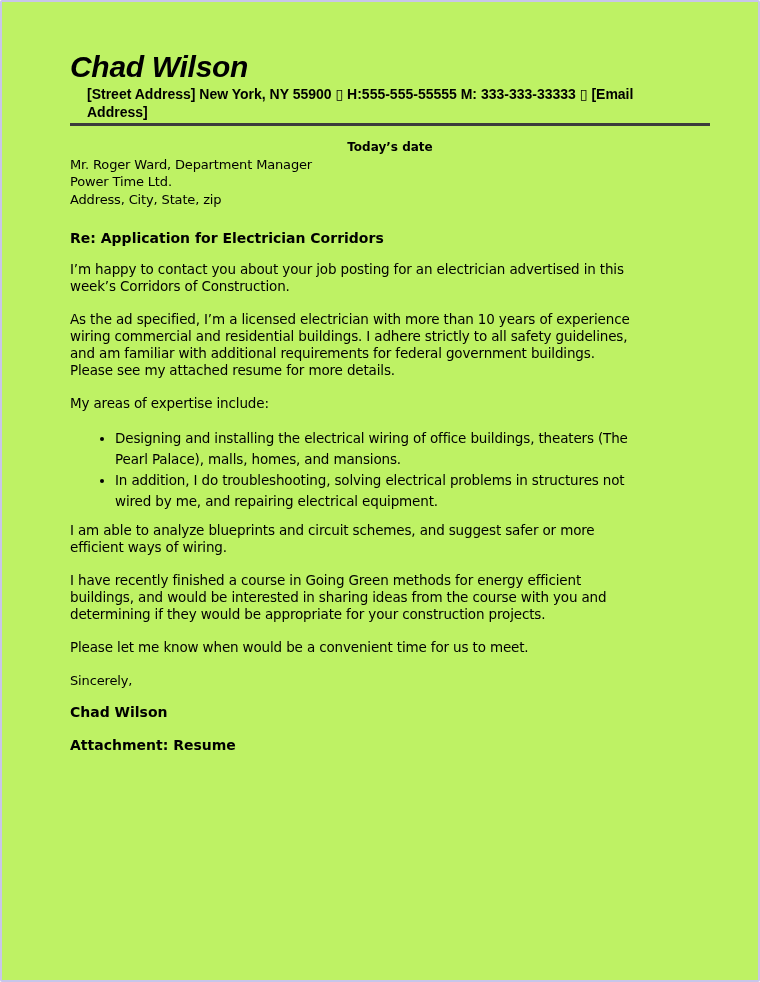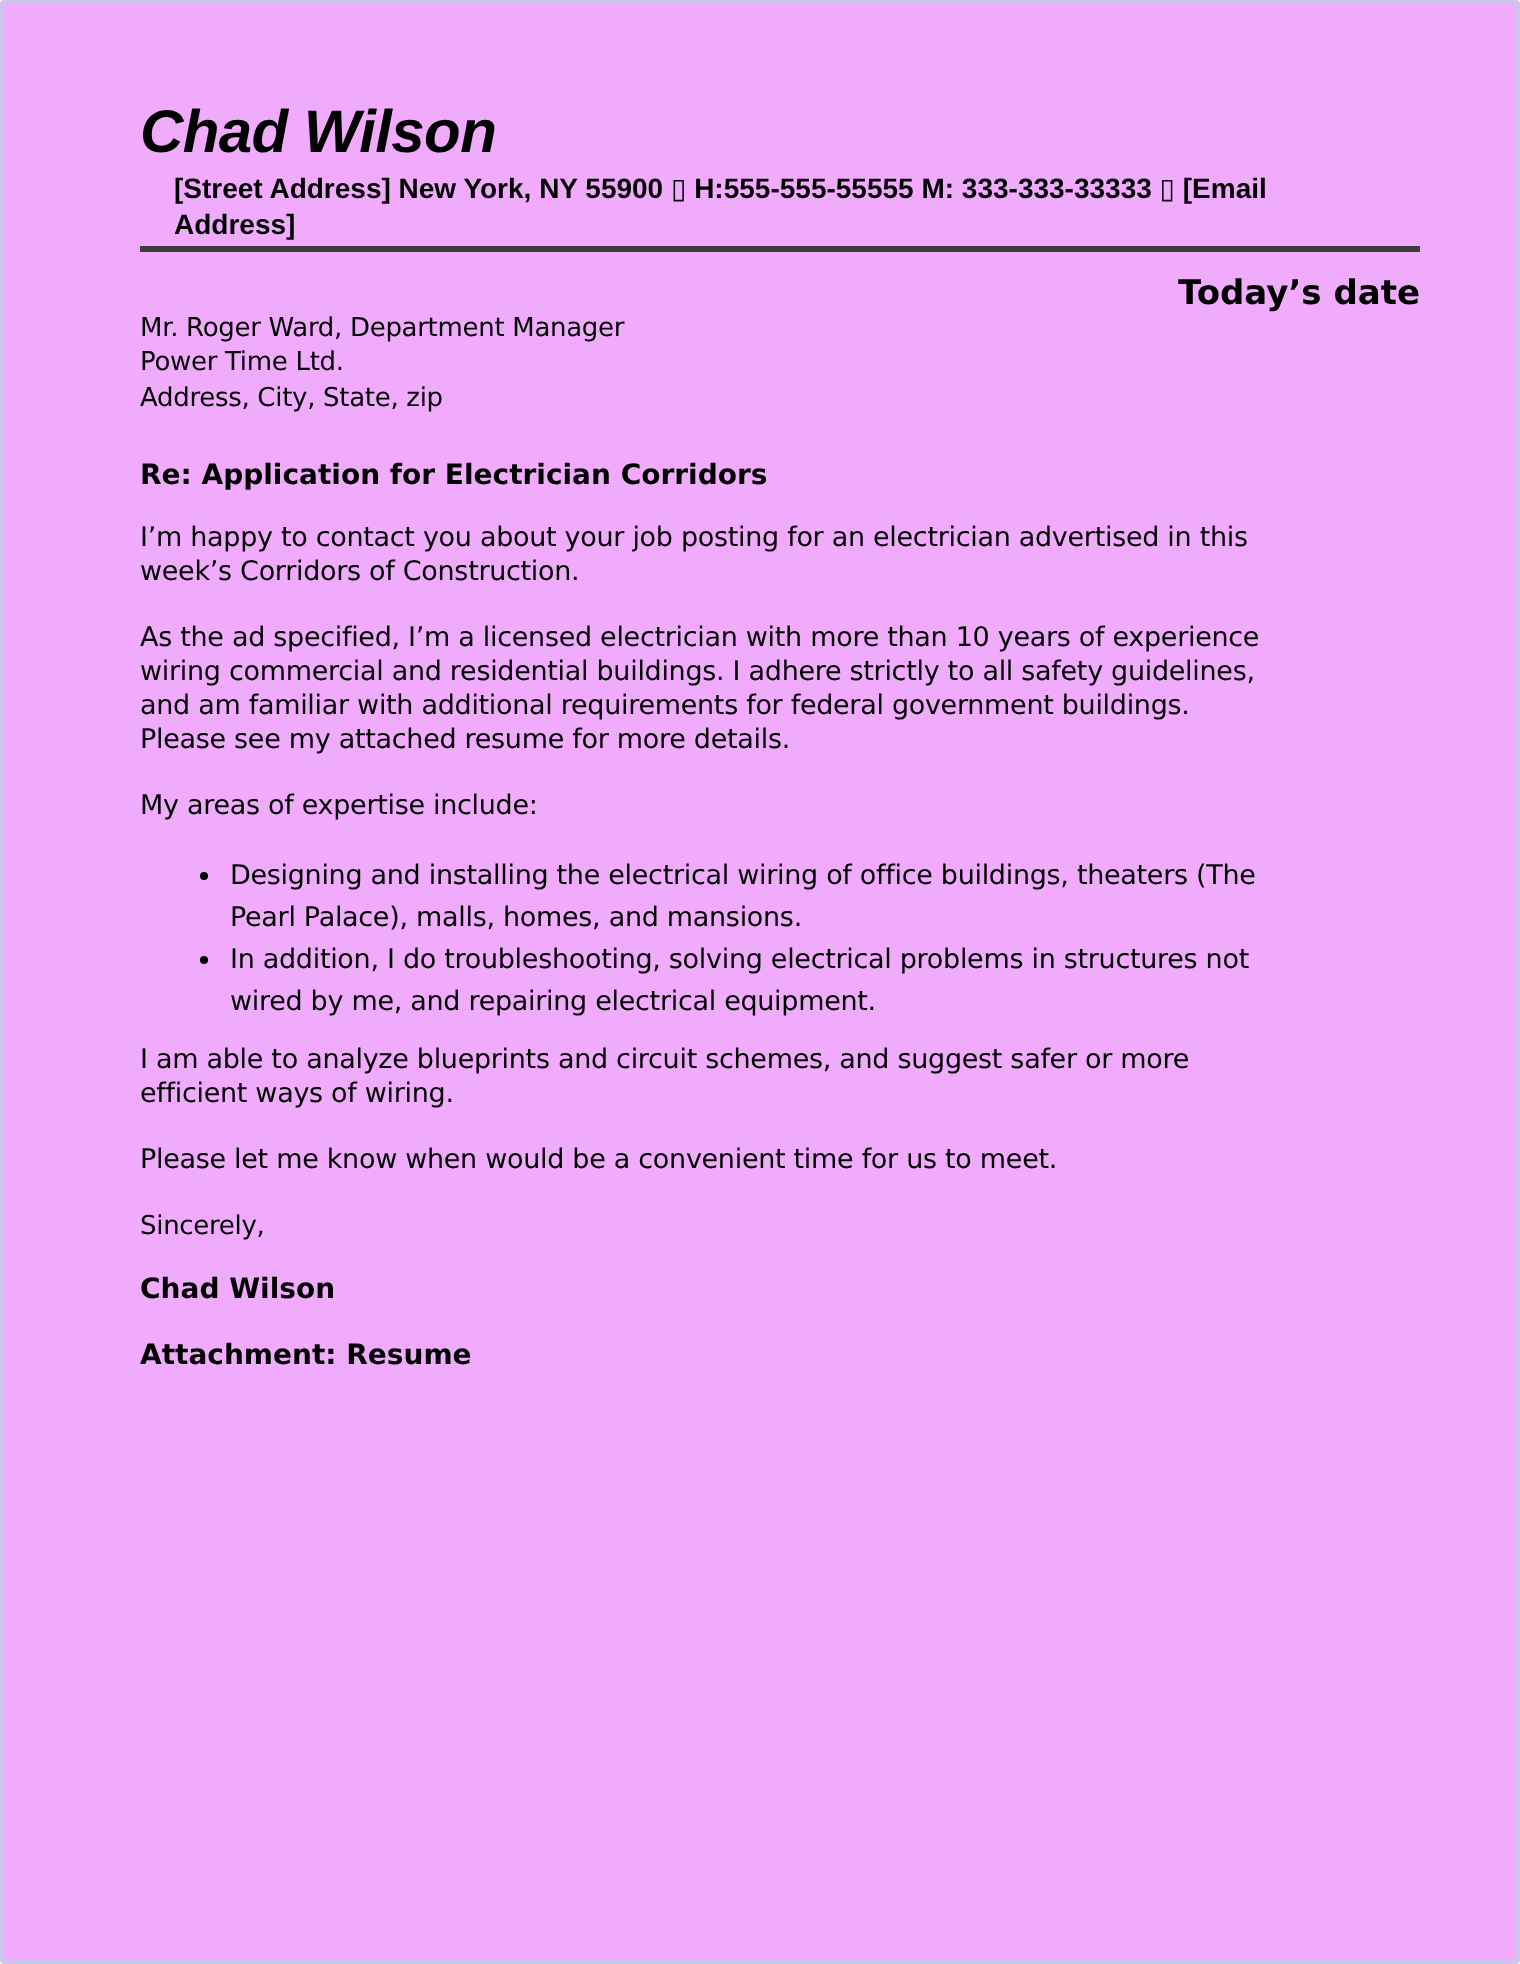--- a/index.html
+++ b/index.html
@@ -1,21 +1,21 @@
 <!DOCTYPE html>
 <html><head>
 <meta charset="utf-8">
 <style>
   html, body { margin: 0; padding: 0; background: #fff; }
   .page {
     position: relative;
     width: 760px;
     height: 982px;
     box-sizing: border-box;
-    background: #f0abfc;
+    background: #bef264;
     border: 2px solid #c8c6ea;
     border-radius: 2px;
     padding: 49px 48px 40px 68px;
     font-family: "DejaVu Sans", sans-serif;
     color: #000;
     overflow: hidden;
   }
   
   .sender-name {
     margin: 0;
@@ -36,23 +36,23 @@
     margin-left: 17px;
   }
   .header-divider {
     border: none;
     border-top: 3px solid #3c3c3c;
     margin: 2px 0 0 0;
   }
   
   .date-line {
     margin-top: 13px;
-    text-align: right;
+    text-align: center;
     font-weight: 700;
-    font-size: 17px;
+    font-size: 12px;
     line-height: 17px;
   }
   .recipient-block {
     font-size: 13px;
     letter-spacing: -0.15px;
     line-height: 17.3px;
     margin: 0 0 22px 0;
     white-space: pre-line;
   }
   .subject-line {
@@ -125,20 +125,23 @@
   <ul class="expertise-list">
     <li>Designing and installing the electrical wiring of office buildings, theaters (The
 Pearl Palace), malls, homes, and mansions.</li>
     <li>In addition, I do troubleshooting, solving electrical problems in structures not
 wired by me, and repairing electrical equipment.</li>
   </ul>
 
   <p class="para">I am able to analyze blueprints and circuit schemes, and suggest safer or more
 efficient ways of wiring.</p>
 
+  <p class="para">I have recently finished a course in Going Green methods for energy efficient
+buildings, and would be interested in sharing ideas from the course with you and
+determining if they would be appropriate for your construction projects.</p>
 
   <p class="para">Please let me know when would be a convenient time for us to meet.</p>
 
   <p class="closing-line">Sincerely,</p>
 
   <p class="signature-line">Chad Wilson</p>
 
   <p class="attachment-line">Attachment: Resume</p>
 
 </div>

